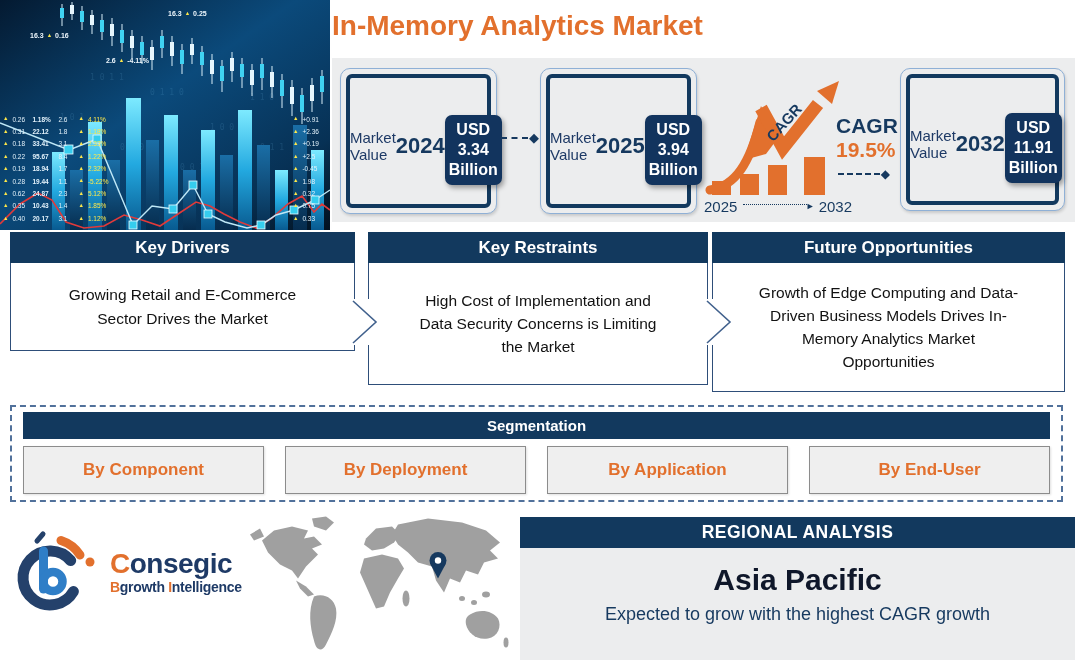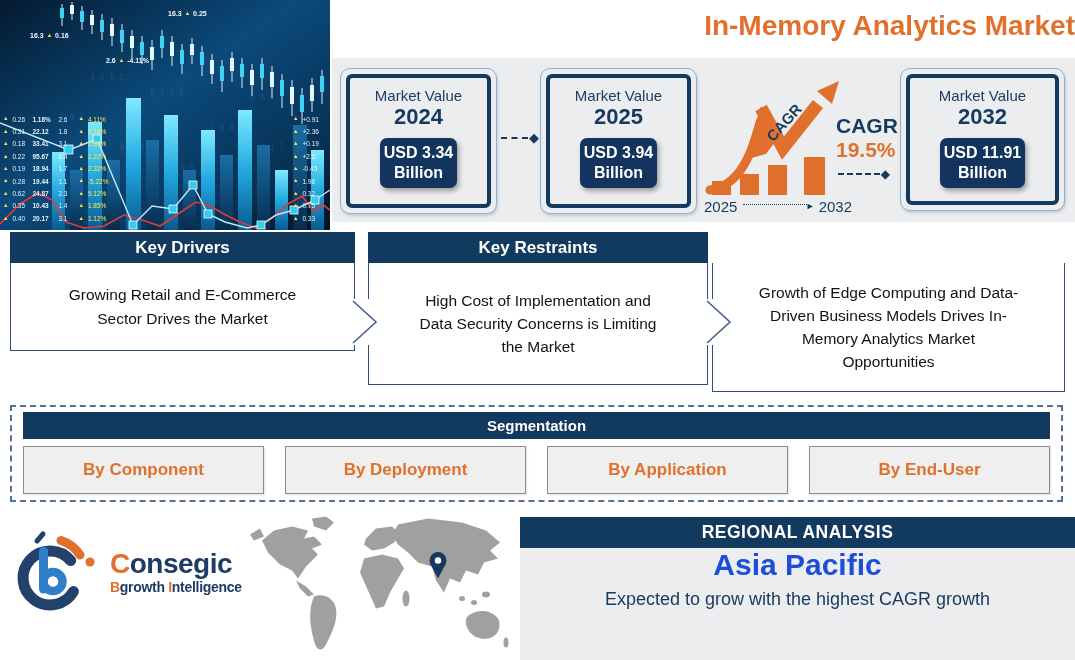--- a/index.html
+++ b/index.html
@@ -11,24 +11,24 @@
   .stock svg{position:absolute;left:0;top:0;}
   .ticker{position:absolute;display:flex;flex-direction:column;z-index:3;}
   .trow{display:flex;align-items:center;height:12.4px;font-size:6.5px;color:#e3f2fb;gap:4px;white-space:nowrap;}
   .tri{color:#ffe84a;font-size:5.5px;line-height:1;}
   .tv{min-width:16px;}
   .tb{font-weight:bold;min-width:22px;}
   .ty{color:#ffe84a;}
   .ann{position:absolute;z-index:3;font-size:7px;font-weight:bold;color:#eef7fd;display:flex;align-items:center;gap:3px;white-space:nowrap;}
 
   
-  .title{position:absolute;left:332px;top:10px;width:743px;margin:0;text-align:right;font-size:28px;font-weight:bold;color:#E2702D;}
+  .title{position:absolute;left:332px;top:10px;width:743px;margin:0;text-align:left;font-size:28px;font-weight:bold;color:#E2702D;}
   .hero-panel{position:absolute;left:332px;top:58px;width:743px;height:164px;background:#ECEDEE;}
   .mv-box{position:absolute;background:#ECEDEE;border:1px solid #8FB0D6;border-radius:10px;padding:5px;box-sizing:border-box;box-shadow:1px 2px 3px rgba(0,0,0,.15);}
-  .mv-inner{border:4px solid #12395E;border-radius:6px;height:100%;box-sizing:border-box;display:flex;flex-direction:column;align-items:center;padding-top:9px;background:#ECEDEE;}
+  .mv-inner{border:4px solid #12395E;border-radius:6px;height:100%;box-sizing:border-box;display:flex;flex-direction:row;align-items:center;padding-top:9px;background:#ECEDEE;}
   .mv-label{font-size:15px;color:#1E3A66;}
   .mv-year{font-size:22px;font-weight:bold;color:#16395F;}
   .mv-pill{margin-top:8px;background:#12345E;color:#fff;font-weight:bold;font-size:16px;line-height:1.25;text-align:center;padding:5px 4px;border-radius:7px;box-shadow:2px 3px 5px rgba(0,0,0,.35);}
   .connector{position:absolute;display:flex;align-items:center;}
   .dashes{flex:1;border-top:2.2px dashed #16395F;}
   .diamond{color:#16395F;font-size:13px;line-height:1;margin-left:1px;}
   .cagr-fig{position:absolute;left:700px;top:66px;width:200px;height:132px;}
   .cagr-block{position:absolute;left:836px;top:114px;line-height:1.15;}
   .cagr-label{font-size:21px;font-weight:bold;color:#16395F;}
   .cagr-value{font-size:21px;font-weight:bold;color:#E2702D;}
@@ -51,21 +51,21 @@
 
   
   .logo{position:absolute;left:16px;top:526px;display:flex;align-items:center;}
   .logo-text{margin-left:6px;}
   .logo-line1{font-size:28px;font-weight:bold;color:#1E3A66;letter-spacing:-.5px;line-height:1.05;}
   .logo-line2{font-size:14px;font-weight:bold;color:#1E3A66;letter-spacing:-.3px;}
   .lg-orange{color:#E2702D;}
   .worldmap{position:absolute;left:248px;top:514px;width:265px;height:146px;}
   .regional-header{position:absolute;left:520px;top:517px;width:555px;height:31px;background:#12395E;color:#fff;font-weight:bold;font-size:17.5px;letter-spacing:.5px;display:flex;align-items:center;justify-content:center;}
   .regional-body{position:absolute;left:520px;top:548px;width:555px;height:112px;background:#ECEDEE;text-align:center;}
-  .region-name{font-size:30px;font-weight:bold;color:#1d4ed8;}
+  .region-name{margin-top:15px;font-size:30px;font-weight:bold;color:#0f172a;}
   .region-sub{margin-top:7px;font-size:18px;color:#16395F;}
 </style>
 </head>
 <body>
 
 <div class="page">
 
   <div class="stock">
     <svg width="330" height="230" viewBox="0 0 330 230">
       <defs>
@@ -426,20 +426,21 @@
         <span class="ip-text" style="max-width:248px">High Cost of Implementation and Data Security Concerns is Limiting the Market</span>
       </div>
   </div>
   <div class="chev" style="left:706px;top:299px">
     <svg width="26" height="46" viewBox="0 0 26 46">
         <polyline points="1,2 24,23 1,44" fill="#fff" stroke="#41618D" stroke-width="1.6"></polyline>
       </svg>
   </div>
 
   <div class="info-panel" style="left:712px;top:232px;width:353px;height:160px">
+    <div class="ip-header">Future Opportunities</div>
     <div class="ip-body">
         <span class="ip-text" style="max-width:262px">Growth of Edge Computing and Data-Driven Business Models Drives In-Memory Analytics Market Opportunities</span>
       </div>
   </div>
 
   <div class="seg">
     <div class="seg-header">Segmentation</div>
     <div class="seg-items">
 
         <div class="seg-item">

